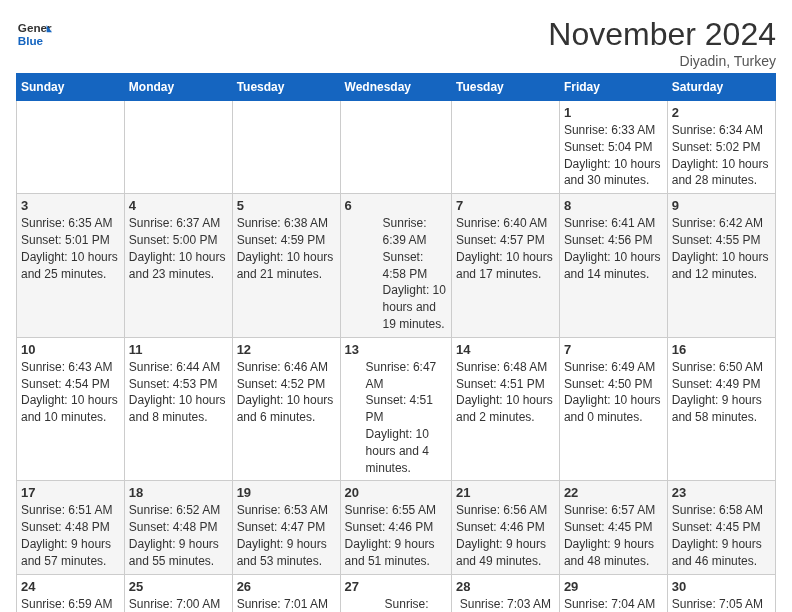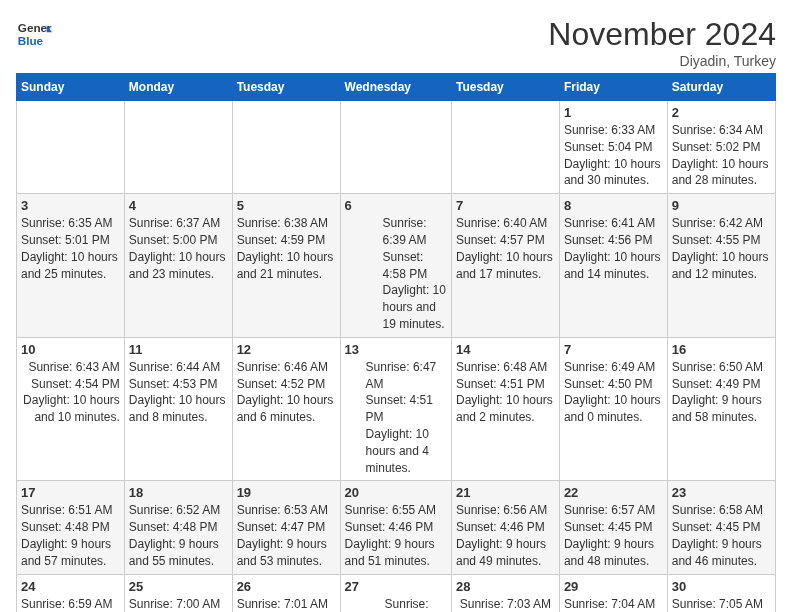--- a/index.html
+++ b/index.html
@@ -170,21 +170,21 @@
         <td>
           <span class="day-num">9</span>
           <div class="cell-content" style="white-space: pre-line;">Sunrise: 6:42 AM
 Sunset: 4:55 PM
 Daylight: 10 hours and 12 minutes.</div>
         </td>
       </tr>
       <tr>
         <td>
           <span class="day-num">10</span>
-          <div class="cell-content" style="white-space: pre-line; text-align: right;">Sunrise: 6:43 AM
+          <div class="cell-content" style="white-space: pre-line;">Sunrise: 6:43 AM
 Sunset: 4:54 PM
 Daylight: 10 hours and 10 minutes.</div>
         </td>
         <td>
           <span class="day-num">11</span>
           <div class="cell-content" style="white-space: pre-line;">Sunrise: 6:44 AM
 Sunset: 4:53 PM
 Daylight: 10 hours and 8 minutes.</div>
         </td>
         <td>

